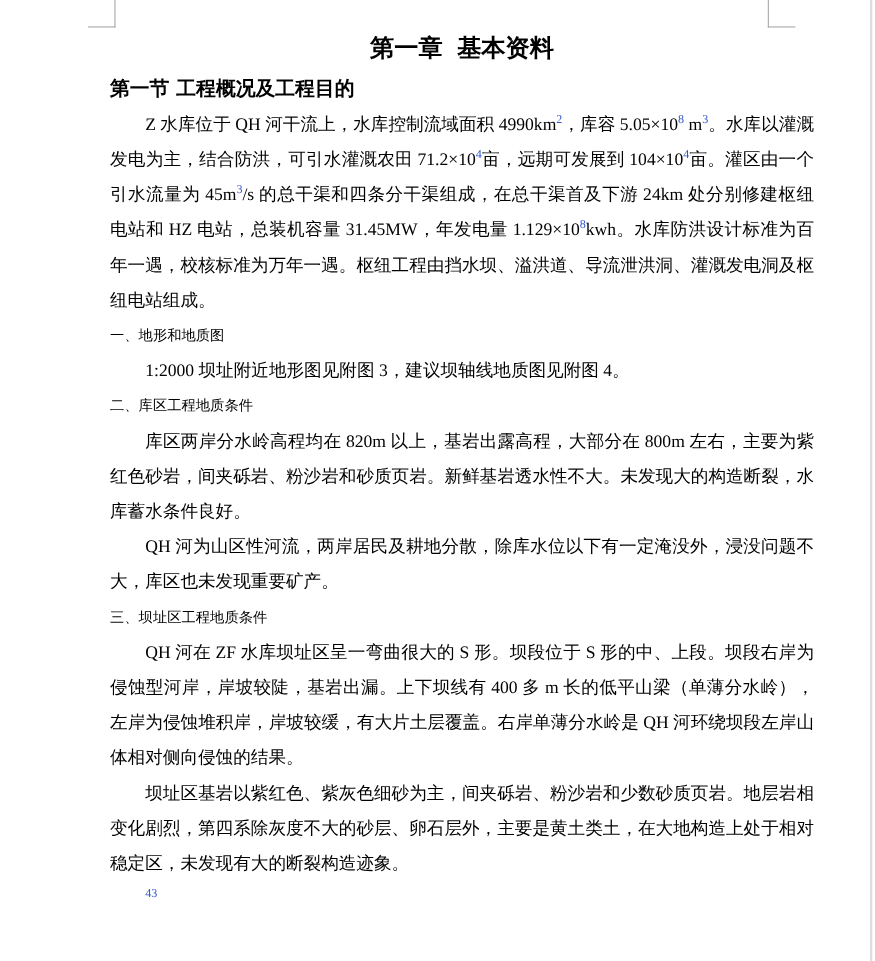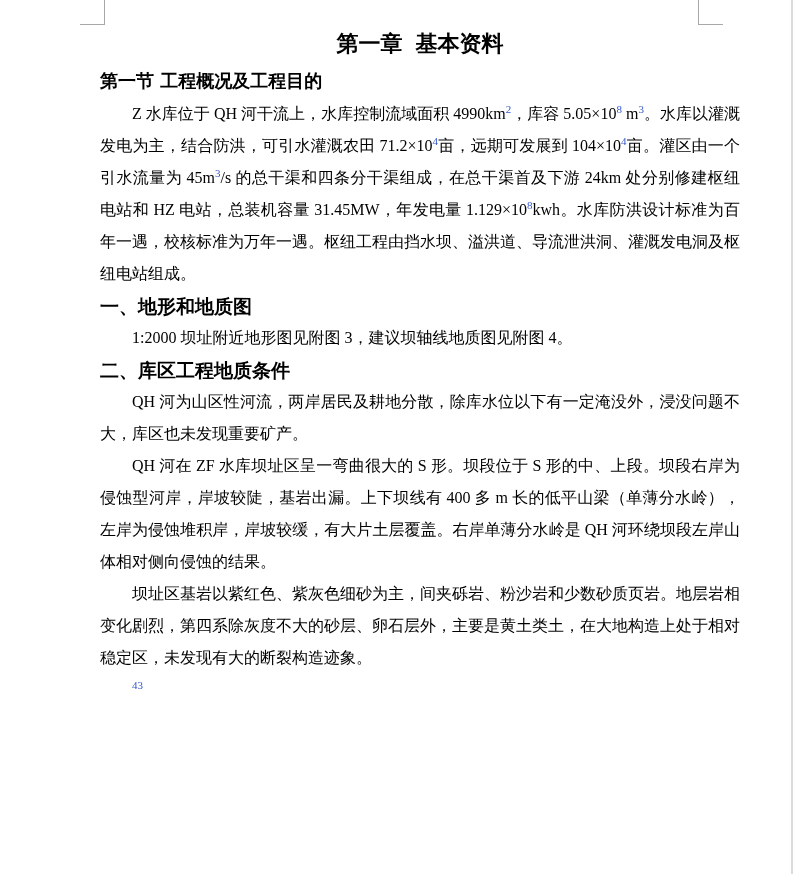--- a/index.html
+++ b/index.html
@@ -56,22 +56,22 @@
   }
   .section-title {
     font-family: "DejaVu Sans", sans-serif;
     font-size: 18px;
     font-weight: bold;
     text-align: left;
     line-height: 34px;
   }
   .heading {
     font-family: "DejaVu Sans", sans-serif;
-    font-size: 19px;
-    font-weight: bold;
+    font-size: 13px;
+    font-weight: normal;
     line-height: 32px;
   }
   .para {
     font-size: 16px;
     line-height: 32px;
     text-indent: 2em;
     text-align: justify;
   }
   sup.s {
     color: var(--sup-color, #3355cc);
@@ -93,20 +93,22 @@
     <h1 class="chapter-title">第一章 基本资料</h1>
     <h2 class="section-title">第一节 工程概况及工程目的</h2>
 
     <p class="para"><span>Z 水库位于 QH 河干流上，水库控制流域面积 4990km</span><sup class="s">2</sup><span>，库容 5.05×10</span><sup class="s">8</sup><span> m</span><sup class="s">3</sup><span>。水库以灌溉发电为主，结合防洪，可引水灌溉农田 71.2×10</span><sup class="s">4</sup><span>亩，远期可发展到 104×10</span><sup class="s">4</sup><span>亩。灌区由一个引水流量为 45m</span><sup class="s">3</sup><span>/s 的总干渠和四条分干渠组成，在总干渠首及下游 24km 处分别修建枢纽电站和 HZ 电站，总装机容量 31.45MW，年发电量 1.129×10</span><sup class="s">8</sup><span>kwh。水库防洪设计标准为百年一遇，校核标准为万年一遇。枢纽工程由挡水坝、溢洪道、导流泄洪洞、灌溉发电洞及枢纽电站组成。</span></p>
 
 
     <h3 class="heading">一、地形和地质图</h3>
     <p class="para">1:2000 坝址附近地形图见附图 3，建议坝轴线地质图见附图 4。</p>
 
     <h3 class="heading">二、库区工程地质条件</h3>
+    <p class="para">库区两岸分水岭高程均在 820m 以上，基岩出露高程，大部分在 800m 左右，主要为紫红色砂岩，间夹砾岩、粉沙岩和砂质页岩。新鲜基岩透水性不大。未发现大的构造断裂，水库蓄水条件良好。</p>
     <p class="para">QH 河为山区性河流，两岸居民及耕地分散，除库水位以下有一定淹没外，浸没问题不大，库区也未发现重要矿产。</p>
 
+    <h3 class="heading">三、坝址区工程地质条件</h3>
     <p class="para">QH 河在 ZF 水库坝址区呈一弯曲很大的 S 形。坝段位于 S 形的中、上段。坝段右岸为侵蚀型河岸，岸坡较陡，基岩出漏。上下坝线有 400 多 m 长的低平山梁（单薄分水岭），左岸为侵蚀堆积岸，岸坡较缓，有大片土层覆盖。右岸单薄分水岭是 QH 河环绕坝段左岸山体相对侧向侵蚀的结果。</p>
     <p class="para">坝址区基岩以紫红色、紫灰色细砂为主，间夹砾岩、粉沙岩和少数砂质页岩。地层岩相变化剧烈，第四系除灰度不大的砂层、卵石层外，主要是黄土类土，在大地构造上处于相对稳定区，未发现有大的断裂构造迹象。</p>
     <p class="para"><sup class="s">4</sup><sup class="s">3</sup></p>
   </div>
 
 </div>
 
 </body></html>

